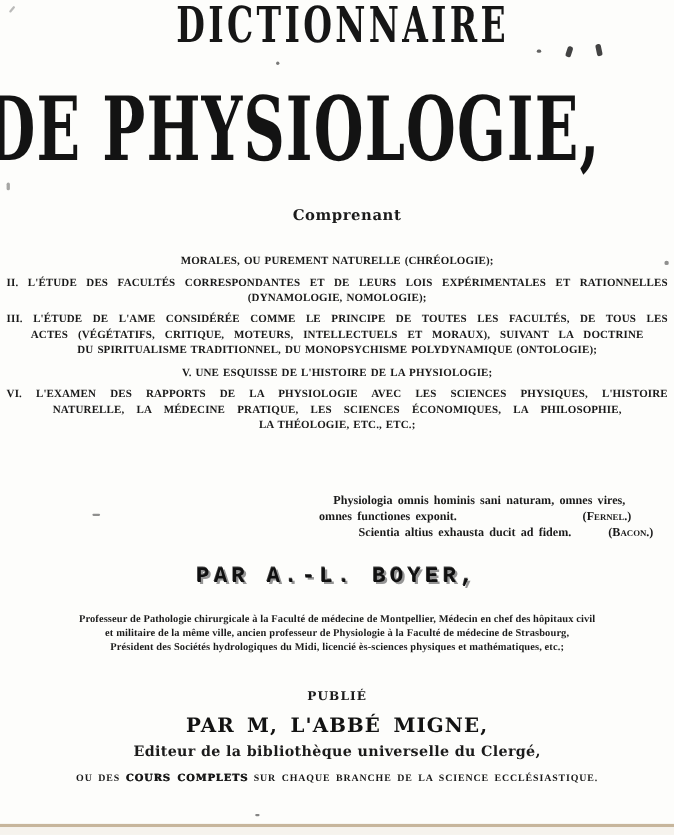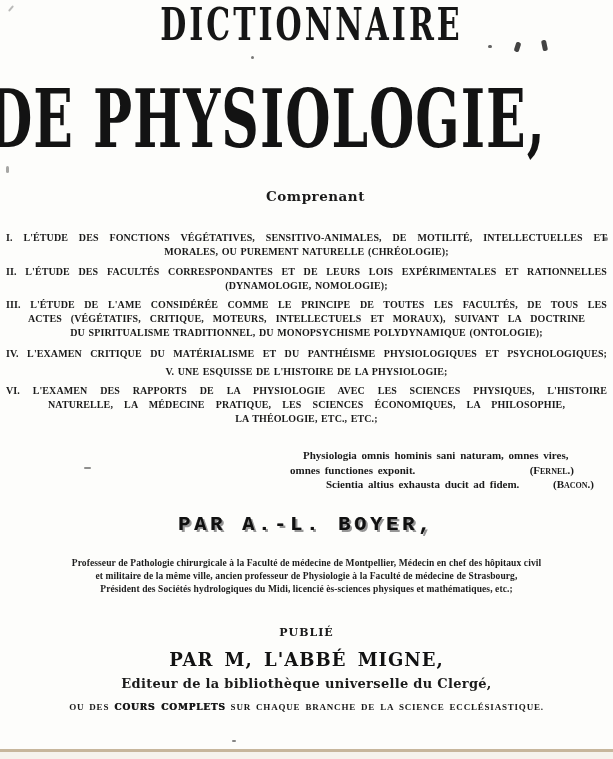--- a/index.html
+++ b/index.html
@@ -105,34 +105,30 @@
 <body>
 
 <div id="page">
 
   <div class="t1">DICTIONNAIRE</div>
   <div class="t2">DE PHYSIOLOGIE,</div>
   <div class="comprenant">Comprenant</div>
 
   <div class="items">
     <div class="item gap6">
-      <div class="ln full">I. L'ÉTUDE DES FONCTIONS VÉGÉTATIVES, SENSITIVO-ANIMALES, DE MOTILITÉ, INTELLECTUELLES ET</div>
       <div class="ln center">MORALES, OU PUREMENT NATURELLE (CHRÉOLOGIE);</div>
     </div>
     <div class="item gap5">
       <div class="ln full">II. L'ÉTUDE DES FACULTÉS CORRESPONDANTES ET DE LEURS LOIS EXPÉRIMENTALES ET RATIONNELLES</div>
       <div class="ln center">(DYNAMOLOGIE, NOMOLOGIE);</div>
     </div>
     <div class="item gap7">
       <div class="ln full">III. L'ÉTUDE DE L'AME CONSIDÉRÉE COMME LE PRINCIPE DE TOUTES LES FACULTÉS, DE TOUS LES</div>
       <div class="ln inset1">ACTES (VÉGÉTATIFS, CRITIQUE, MOTEURS, INTELLECTUELS ET MORAUX), SUIVANT LA DOCTRINE</div>
       <div class="ln center">DU SPIRITUALISME TRADITIONNEL, DU MONOPSYCHISME POLYDYNAMIQUE (ONTOLOGIE);</div>
-    </div>
-    <div class="item gap4">
-      <div class="ln full">IV. L'EXAMEN CRITIQUE DU MATÉRIALISME ET DU PANTHÉISME PHYSIOLOGIQUES ET PSYCHOLOGIQUES;</div>
     </div>
     <div class="item gap5">
       <div class="ln center">V. UNE ESQUISSE DE L'HISTOIRE DE LA PHYSIOLOGIE;</div>
     </div>
     <div class="item">
       <div class="ln full">VI. L'EXAMEN DES RAPPORTS DE LA PHYSIOLOGIE AVEC LES SCIENCES PHYSIQUES, L'HISTOIRE</div>
       <div class="ln inset2">NATURELLE, LA MÉDECINE PRATIQUE, LES SCIENCES ÉCONOMIQUES, LA PHILOSOPHIE,</div>
       <div class="ln center">LA THÉOLOGIE, ETC., ETC.;</div>
     </div>
   </div>

